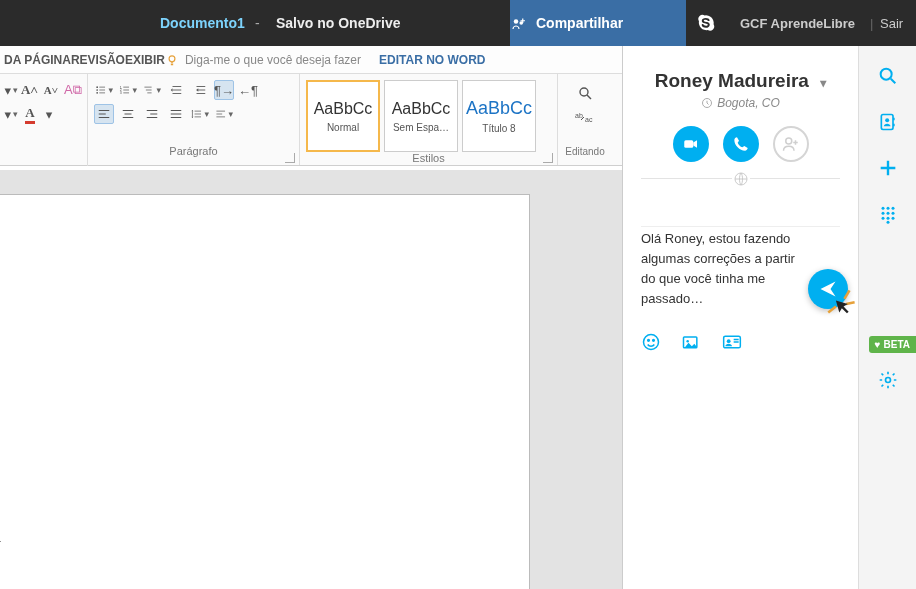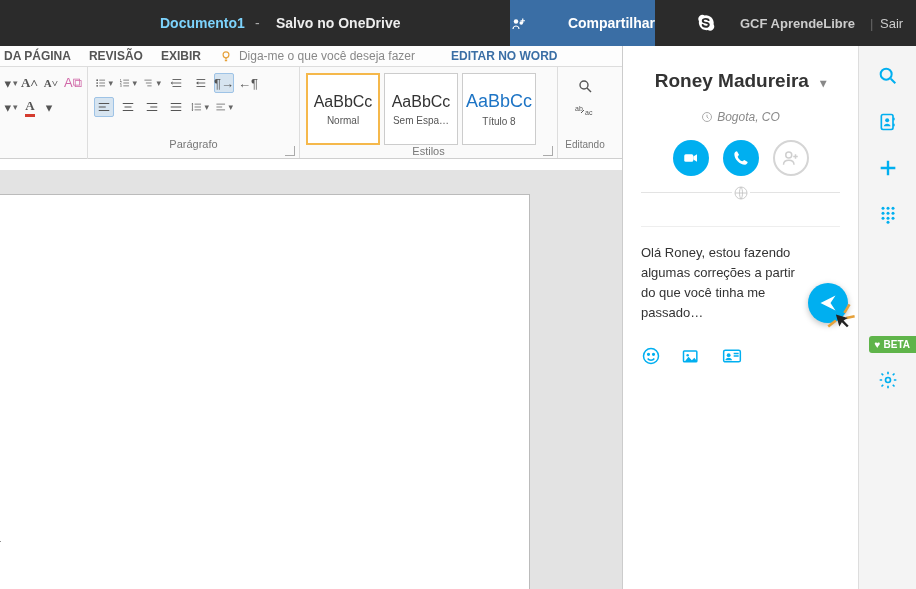--- a/index.html
+++ b/index.html
@@ -3,30 +3,30 @@
 <meta charset="utf-8">
 <style>
   * { box-sizing: border-box; margin: 0; padding: 0; }
   body { font-family: "Segoe UI", Arial, sans-serif; font-size: 13px; color: #333; width: 916px; height: 589px; overflow: hidden; background: #fff; position: relative; }
 
   
   .topbar { height: 46px; background: #2b2b2b; color: #fff; display: flex; align-items: center; position: relative; }
   .doc-title { position: absolute; left: 160px; font-size: 14px; font-weight: 600; color: #7dd3fc; }
   .doc-sep { position: absolute; left: 255px; font-size: 14px; color: #aaa; }
   .doc-status { position: absolute; left: 276px; font-size: 14px; font-weight: 600; color: #eee; }
-  .share-btn { position: absolute; left: 510px; height: 46px; width: 145px; background: #3a6ea5; display: flex; align-items: center; justify-content: space-between; gap: 8px; cursor: pointer; font-weight: 600; font-size: 14px; }
+  .share-btn { position: absolute; left: 510px; height: 46px; width: 176px; background: #3a6ea5; display: flex; align-items: center; justify-content: flex-start; gap: 8px; cursor: pointer; font-weight: 600; font-size: 14px; }
   .share-btn .ico { width:18px; height:18px; display:flex; align-items:center; justify-content:center; }
   .skype-sq { position: absolute; left: 682px; width: 48px; height: 46px; display:flex; align-items:center; justify-content:center; cursor:pointer; }
   .skype-sq svg { width:22px; height:22px; }
   .brand { position:absolute; left: 740px; font-size:13px; color:#ccc; font-weight:600; }
   .brand-sep { position:absolute; left: 870px; color:#666; }
   .logout { position:absolute; left: 880px; font-size:13px; color:#ccc; cursor:pointer; }
 
   
-  .ribbon-tabs { height: 21px; background: #fdfdfd; border-bottom: 1px solid #ddd; display: flex; align-items: center; padding-left: 4px; gap: 18px; font-size: 12px; color: #555; font-weight: 600; }
+  .ribbon-tabs { height: 28px; background: #fdfdfd; border-bottom: 1px solid #ddd; display: flex; align-items: center; padding-left: 4px; font-size: 12px; color: #555; font-weight: 600; }
   .ribbon-tabs .tab { cursor: pointer; }
   .search-hint { display:flex; align-items:center; gap:6px; font-weight:400; color:#888; }
   .search-hint .bulb { width:14px; height:14px; }
   .edit-word { margin-left: 18px; color:#3a6ea5; font-weight:700; }
 
   
   .ribbon { height: 92px; background: #fafafa; border-bottom: 1px solid #cfcfcf; display:flex; }
   .group-font { width: 88px; border-right:1px solid #ddd; display:flex; flex-direction:column; padding:6px 6px 0 6px; height:92px;}
   .group-para { width: 212px; border-right:1px solid #ddd; padding:6px; display:flex; flex-direction:column; position:relative;}
   .group-styles { width: 258px; border-right:1px solid #ddd; padding:6px; display:flex; flex-direction:column; position:relative;}
@@ -53,21 +53,21 @@
 
   
   .stage { position:absolute; top:170px; left:0; width:622px; height:419px; background:#e3e3e3; }
   .page { position:absolute; top:24px; left:-30px; width:560px; height:420px; background:#fff; border:1px solid #bbb; padding:16px;}
   .page-line { position:absolute; font-size:13px; color:#222; }
 
   
   .skype-panel { position:absolute; top:46px; left:622px; width:236px; height:543px; background:#fff; border-left:1px solid #ccc; }
   .contact-name { text-align:center; font-size:19px; font-weight:600; color:#333; margin-top:24px; }
   .name-chev { font-size:12px; color:#888; margin-left:6px; }
-  .contact-loc { text-align:center; font-size:12px; color:#8a8a8a; font-style:italic; margin-top:18px; display:flex; align-items:center; justify-content:center; gap:4px;}
+  .contact-loc { text-align:center; font-size:12px; color:#8a8a8a; font-style:italic; margin-top:4px; display:flex; align-items:center; justify-content:center; gap:4px;}
   .call-row { display:flex; justify-content:center; gap:14px; margin-top:16px; }
   .call-btn { width:36px; height:36px; border-radius:50%; background:#00aff0; display:flex; align-items:center; justify-content:center; cursor:pointer; }
   .call-btn.hollow { background:#fff; border:2px solid #d5d5d5; }
   .divider { margin:16px 18px 0 18px; height:1px; background:#e3e3e3; position:relative;}
   .divider .globe { position:absolute; left:50%; top:-8px; transform:translateX(-50%); width:18px; height:18px; background:#fff; display:flex; align-items:center; justify-content:center; color:#c7c7c7;}
 
   .msg-wrap { margin:50px 18px 0 18px; position:relative;}
   .via { font-size:12px; color:#777; }
   .via a { color:#00aff0; text-decoration:none; }
   .msg-text { font-size:13px; color:#333; margin-top:22px; line-height:1.55; max-width:160px;}

